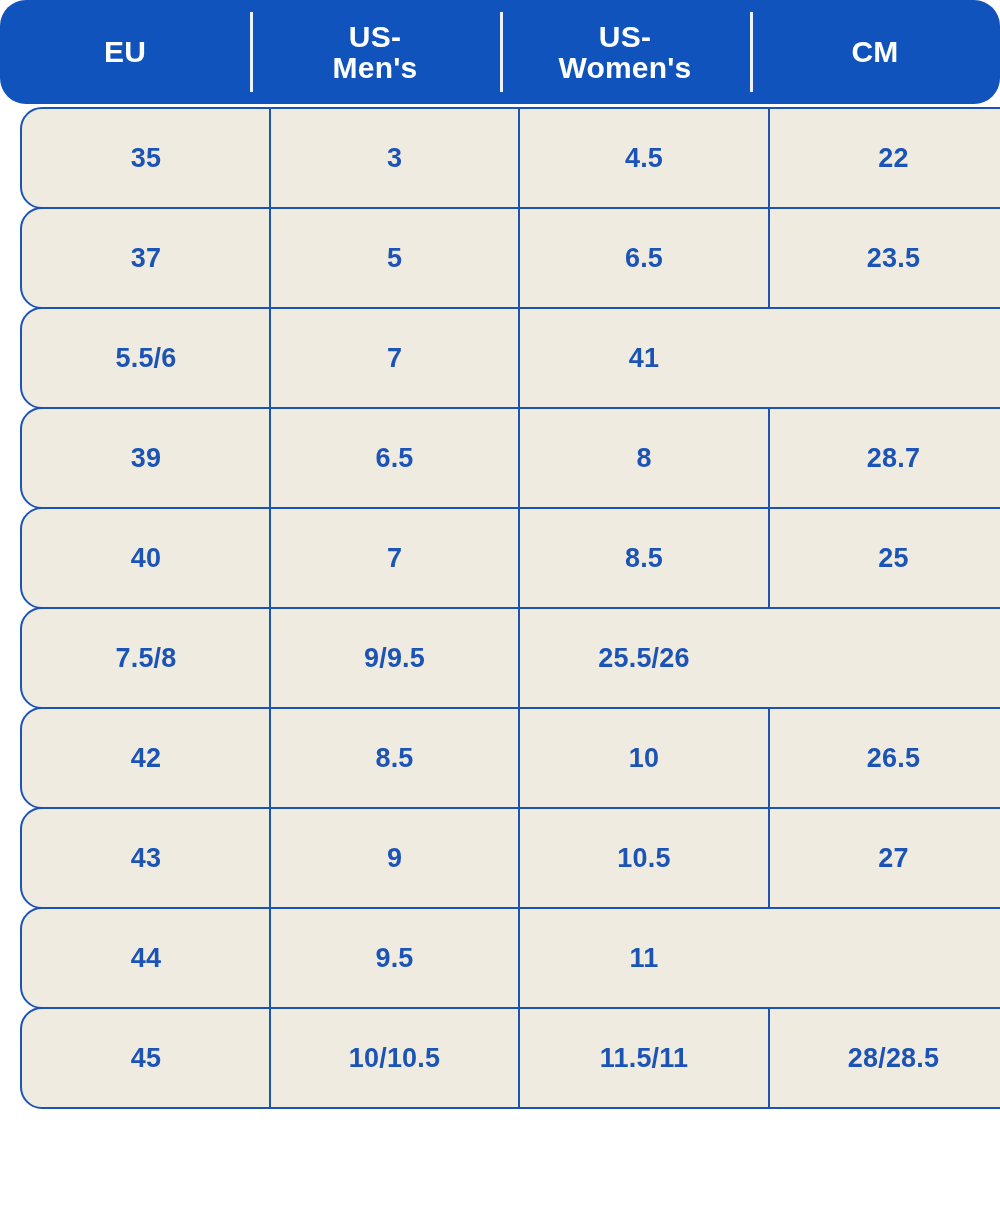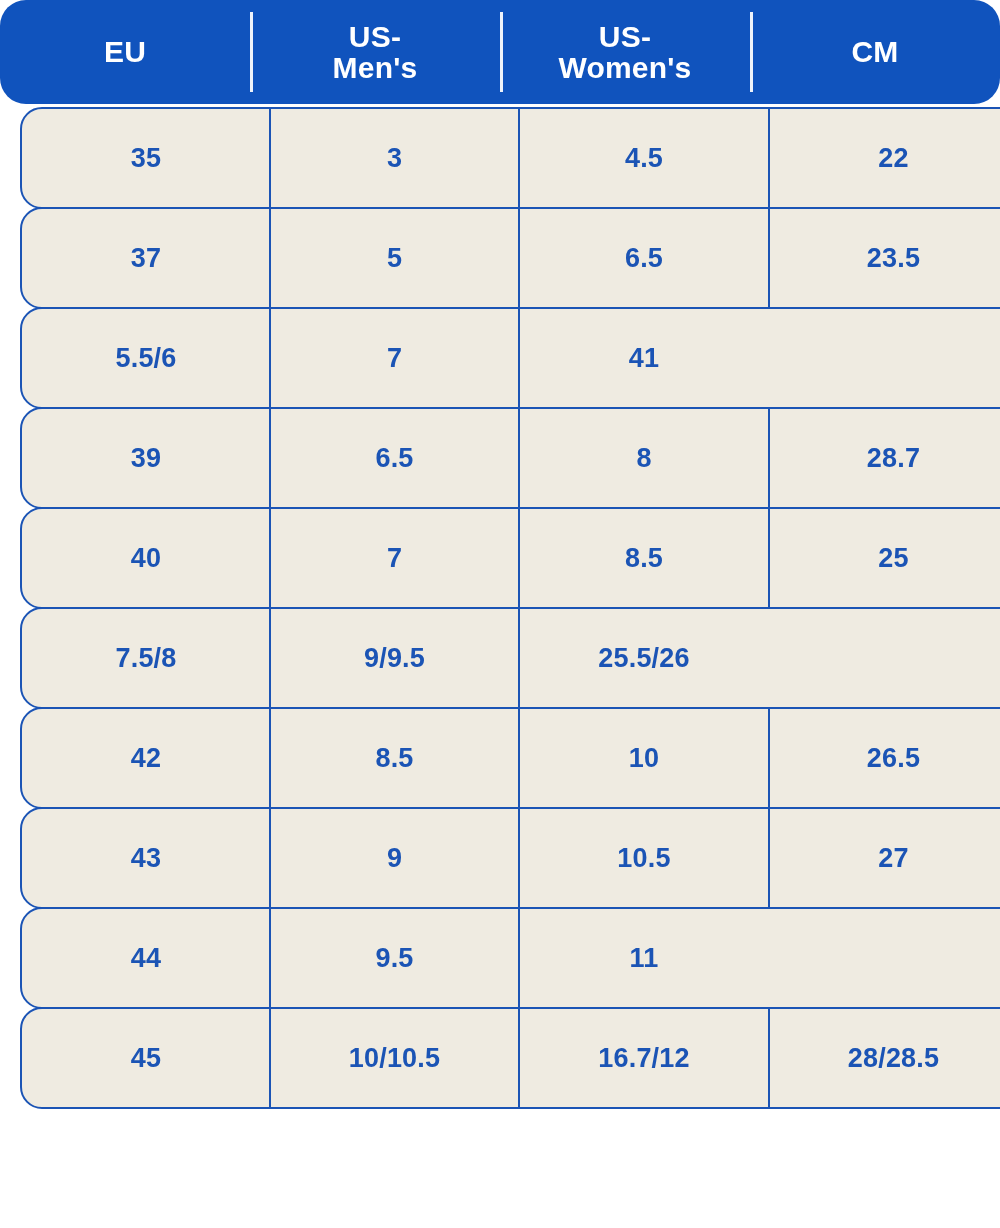--- a/index.html
+++ b/index.html
@@ -182,18 +182,18 @@
         <div class="cell">27</div>
       </div>
       <div class="chart-row">
         <div class="cell">44</div>
         <div class="cell">9.5</div>
         <div class="cell">11</div>
       </div>
       <div class="chart-row">
         <div class="cell">45</div>
         <div class="cell">10/10.5</div>
-        <div class="cell">16.7/12</div>
+        <div class="cell">11.5/11</div>
         <div class="cell">28/28.5</div>
       </div>
     </div>
 
 </div>
 
 </body></html>

